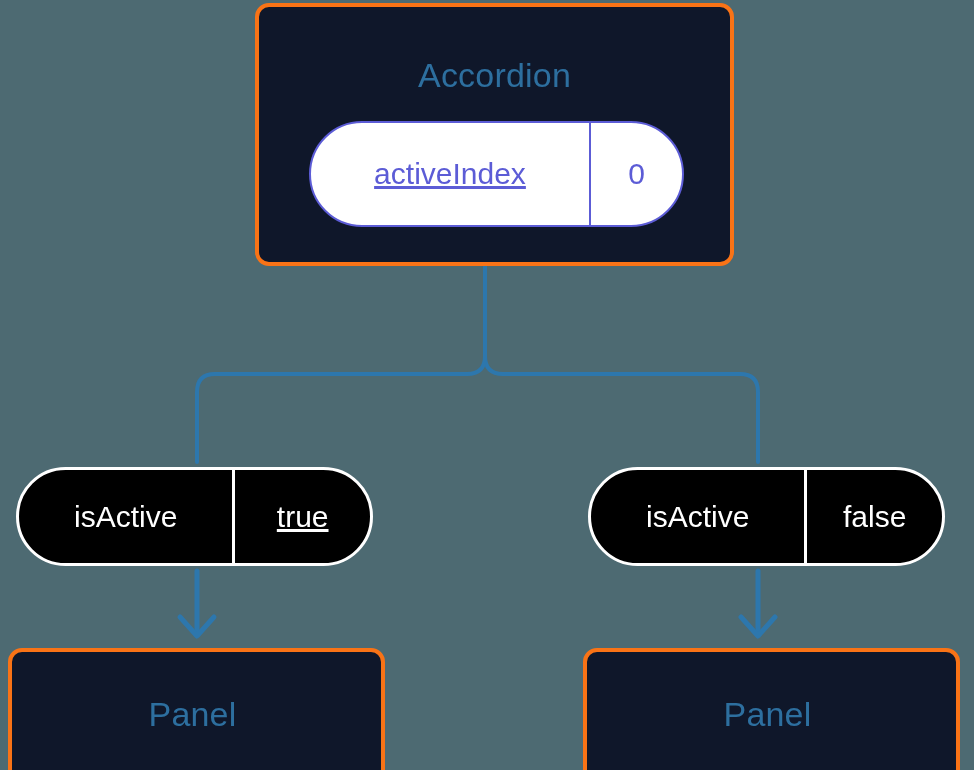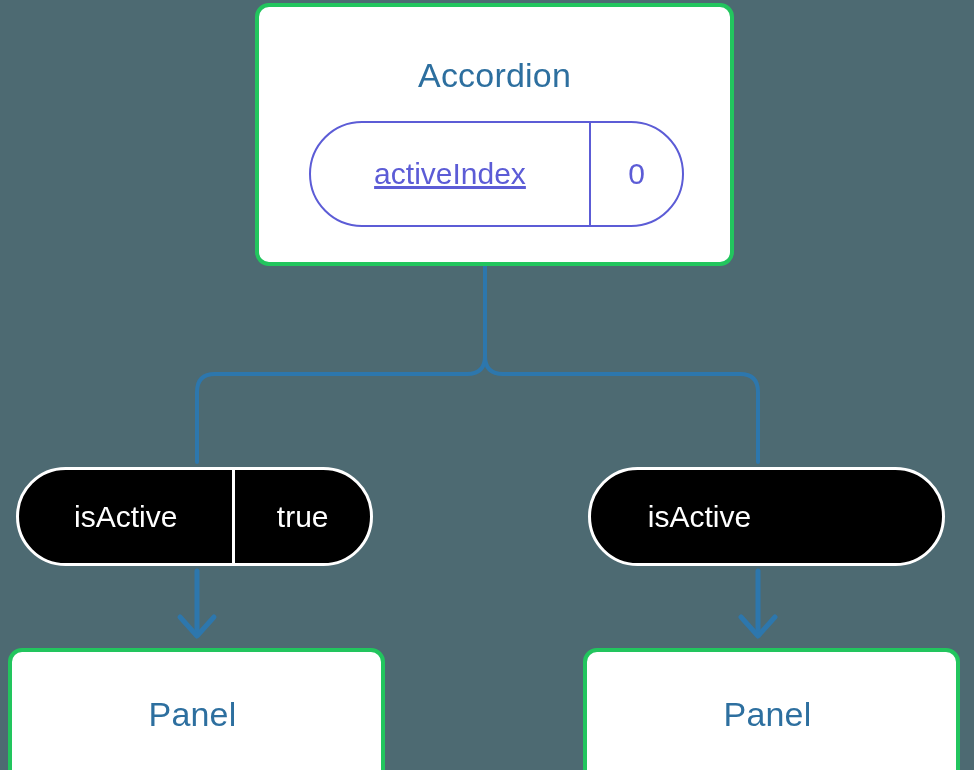--- a/index.html
+++ b/index.html
@@ -27,22 +27,22 @@
     left: 0;
     top: 0;
     width: 974px;
     height: 770px;
     pointer-events: none;
   }
 
   
   .card {
     position: absolute;
-    background: #ffffff;
-    border: 4px solid #22c55e;
+    background: #0f172a;
+    border: 4px solid #f97316;
     border-radius: 14px;
     box-sizing: border-box;
   }
 
   .card-title {
     color: #2d6f9f;
     font-size: 34px;
     font-weight: 400;
     text-align: center;
     letter-spacing: 0.2px;
@@ -119,21 +119,21 @@
   #root-pill .pill-val { width: 94px; }
 
   
   #left-pill {
     left: 16px;
     top: 467px;
     width: 357px;
     height: 99px;
   }
   #left-pill .pill-key { width: 217px; }
-  #left-pill .pill-val { width: 140px; }
+  #left-pill .pill-val { width: 140px; text-decoration: underline; }
 
   
   #right-pill {
     left: 588px;
     top: 467px;
     width: 357px;
     height: 99px;
   }
   #right-pill .pill-key { width: 217px; }
   #right-pill .pill-val { width: 140px; }
@@ -185,20 +185,21 @@
     </div>
   </div>
 
   <div class="pill filled" id="left-pill">
     <div class="pill-key">isActive</div>
     <div class="pill-val">true</div>
   </div>
 
   <div class="pill filled" id="right-pill">
     <div class="pill-key">isActive</div>
+    <div class="pill-val">false</div>
   </div>
 
   <div class="card" id="panel-left">
     <div class="card-title">Panel</div>
   </div>
 
   <div class="card" id="panel-right">
     <div class="card-title">Panel</div>
   </div>
 

